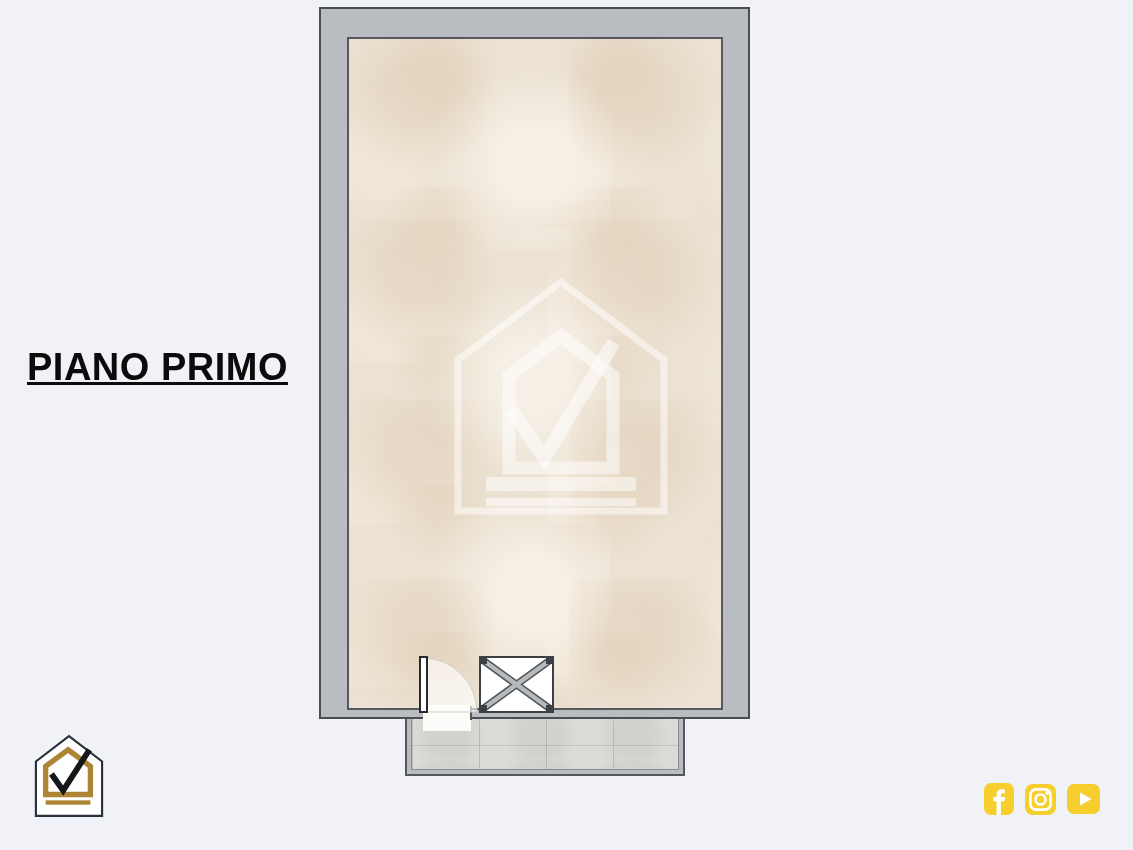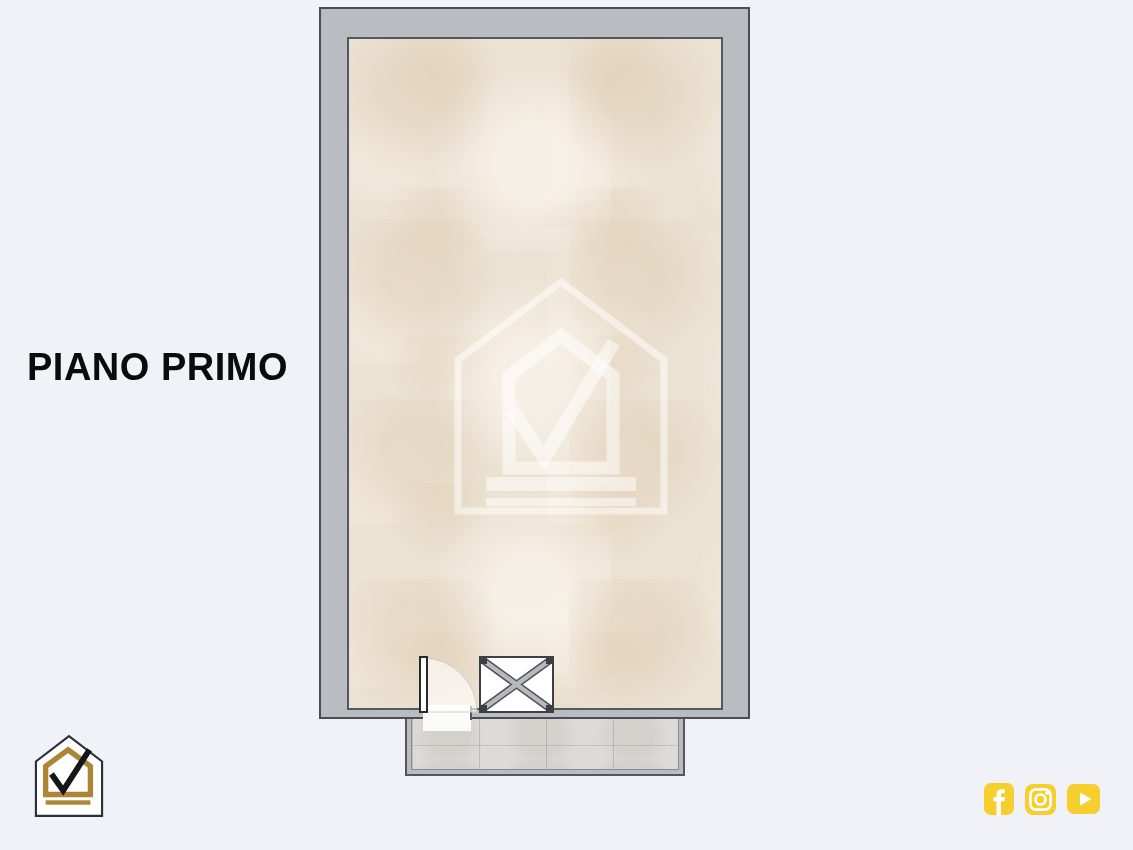--- a/index.html
+++ b/index.html
@@ -80,20 +80,21 @@
   .cross-box svg{position:absolute;left:0;top:0;}
 
   
   .plan-title{
     position:absolute;left:27px;top:346px;
     margin:0;
     font-size:38px;font-weight:bold;letter-spacing:0.5px;
     color:#0b0b0c;
     font-family:"Liberation Sans", sans-serif;
     white-space:nowrap;
+    text-decoration:underline;
   }
   .brand-logo{
     position:absolute;left:33px;top:733px;width:72px;height:86px;
   }
   .social{
     position:absolute;left:984px;top:783px;
     display:flex;align-items:center;gap:11px;
   }
   .social .icon{display:block;cursor:pointer;}
 </style>

